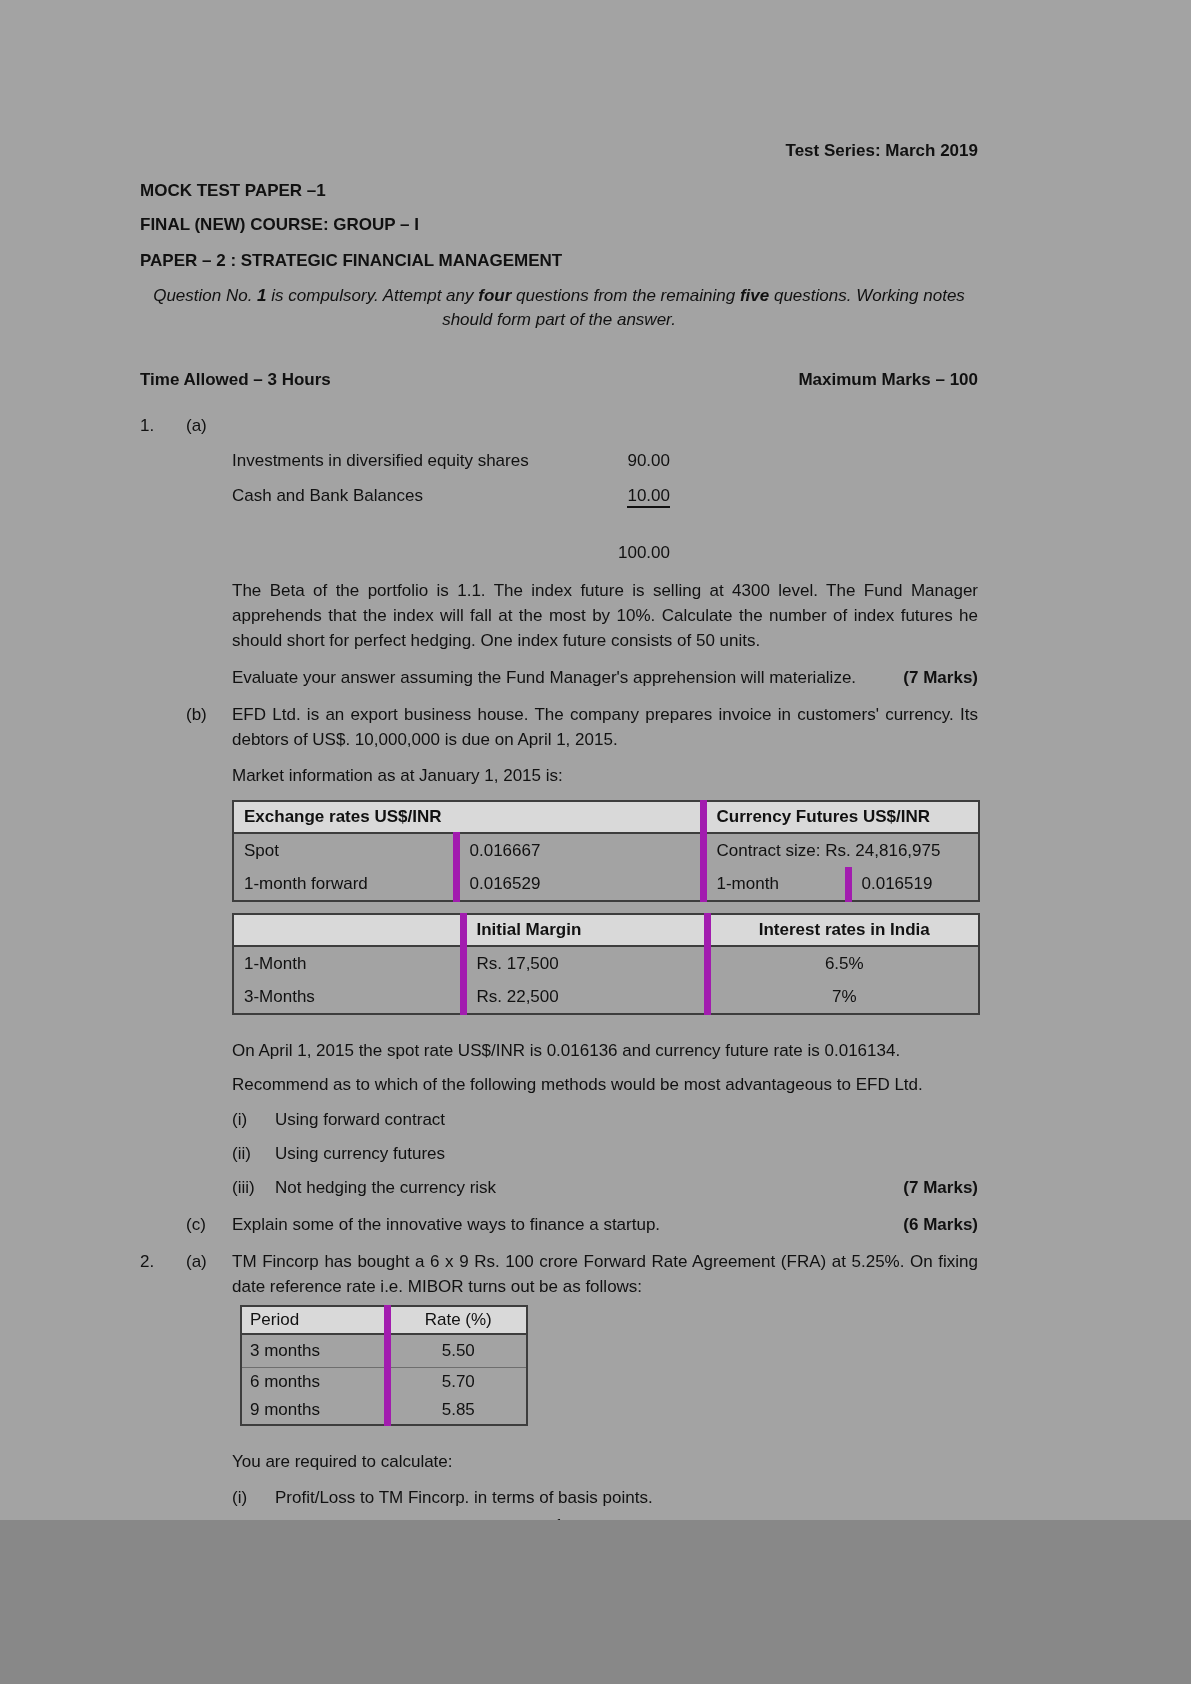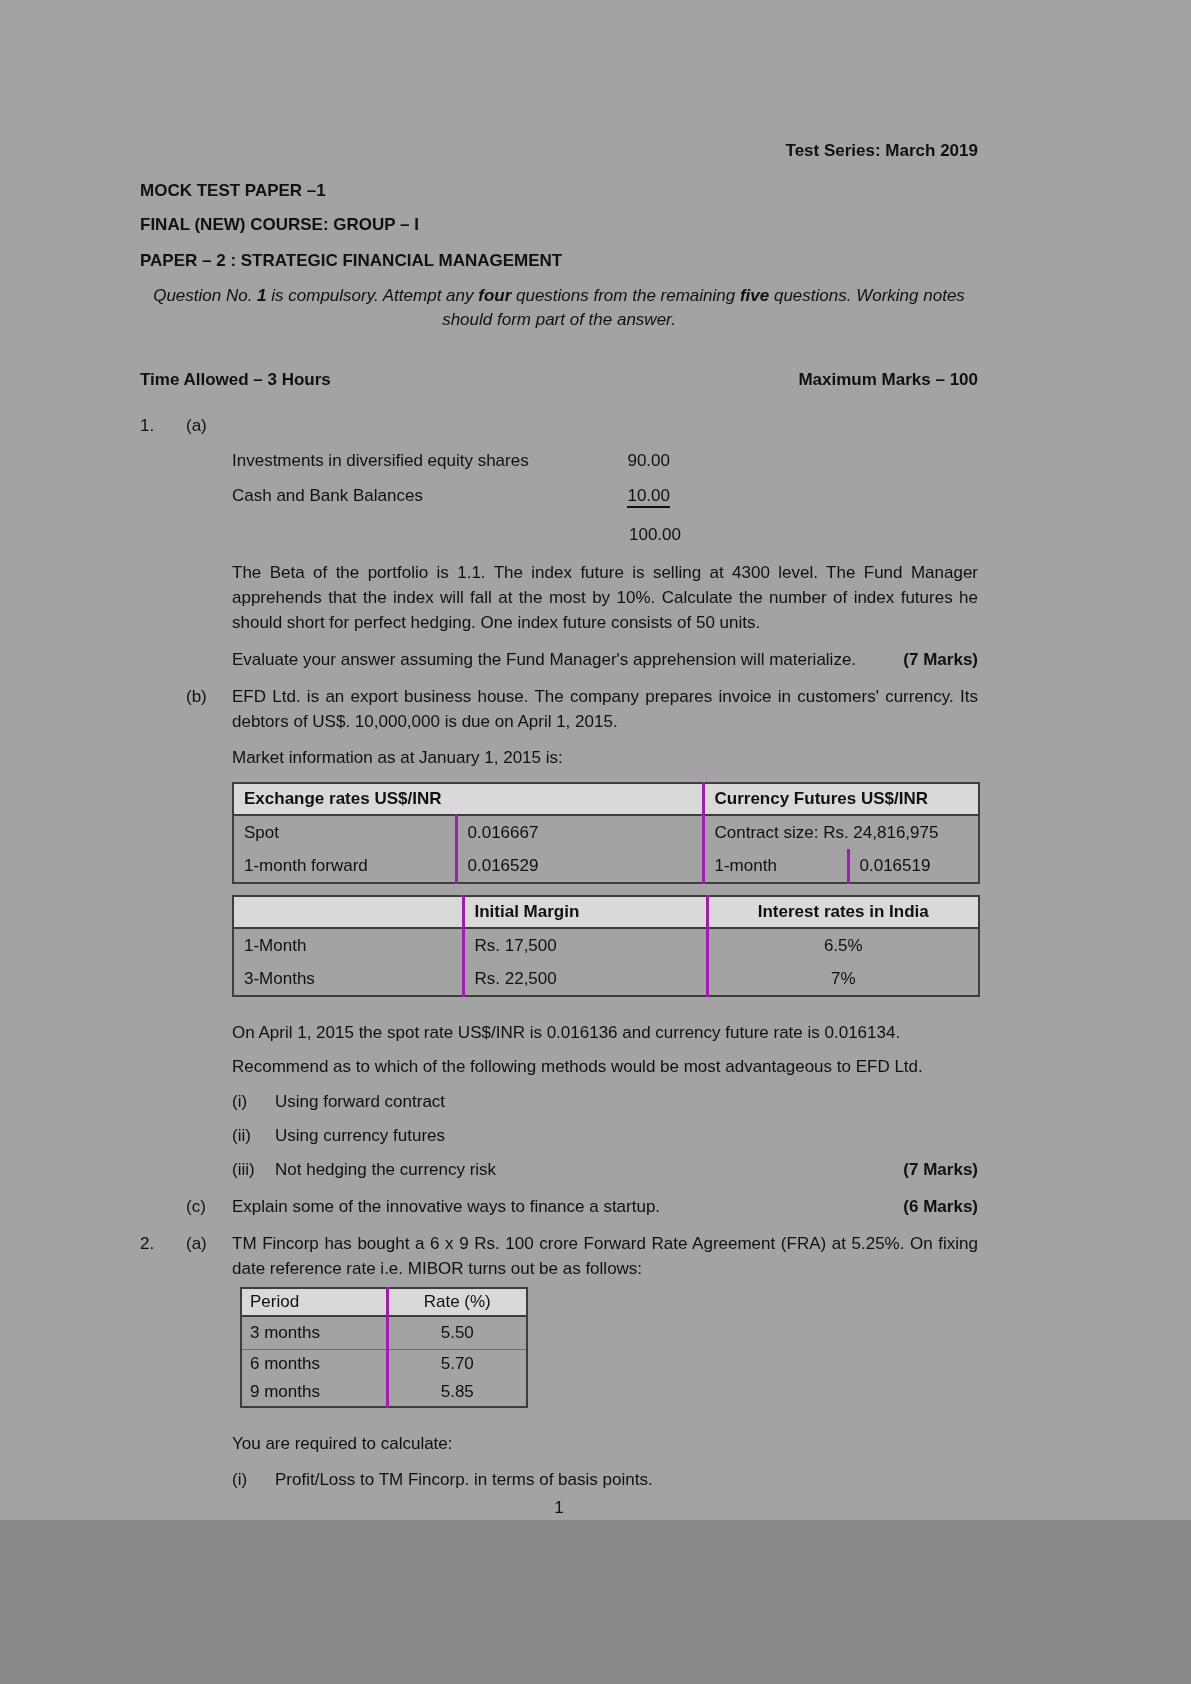--- a/index.html
+++ b/index.html
@@ -21,33 +21,33 @@
   .qrow { display:flex; }
   .qnum { width:46px; flex:none; }
   .qletter { width:46px; flex:none; }
   .qbody { flex:1; }
   .just { text-align:justify; }
   .indent2 { margin-left:92px; }
   .q1a-row { margin-top:23px; }
   .asset-row { display:flex; margin-top:10px; }
   .asset-name { width:376px; flex:none; }
   .asset-val { width:62px; flex:none; text-align:right; }
-  .asset-total { margin-top:14px;gap:11px; }
+  .asset-total { margin-top:32px; }
   .sum-line { border-bottom:2px solid #111; padding-bottom:1px;margin-left:8px; }
   .beta-para { margin-top:13px; }
   .eval-row { margin-top:12px; display:flex; justify-content:space-between;text-align:center; }
   .marks { font-weight:bold; white-space:nowrap; }
   .qb-row { margin-top:12px; }
   .mkt-line { margin-top:11px; }
   table { border-collapse:collapse; table-layout:fixed; }
   .tbl { width:746px; border:2px solid #3d3d3d; margin-left:92px; }
   .tbl td { padding:0 10px; vertical-align:middle; overflow:hidden; white-space:nowrap; }
   .tbl .hd { background:#d9d9d9; font-weight:bold; border-bottom:2px solid #3d3d3d; height:32px; }
   .tbl .dr { height:34px; }
-  .br { border-right:3px solid #a21caf;margin-top:18px; }
+  .br { border-right:7px solid #a21caf;margin-top:18px; }
   .t1 { margin-top:12px; }
   .t2 { margin-top:11px; }
   .ctr { text-align:center; }
   .april-line { margin-top:23px; }
   .rec-line { margin-top:9px; }
   .subrow { display:flex; margin-top:9px; }
   .subrow.first { margin-top:10px; }
   .sublabel { width:43px; flex:none; }
   .subtext { flex:1; }
   .qc-row { margin-top:12px; }

